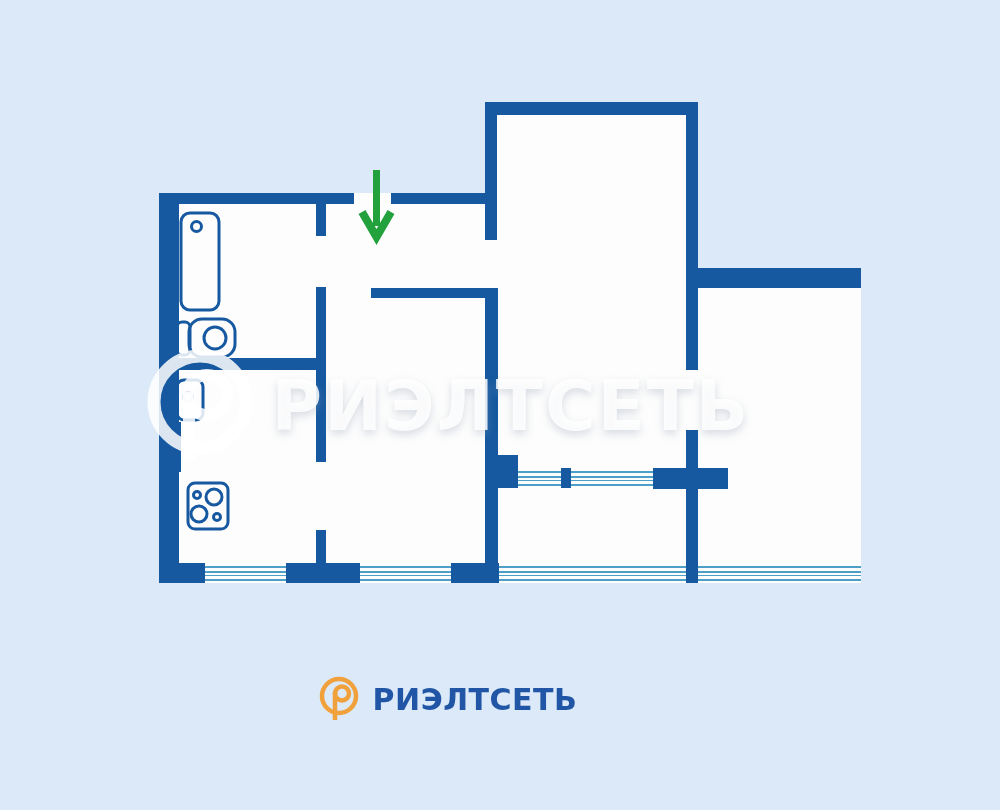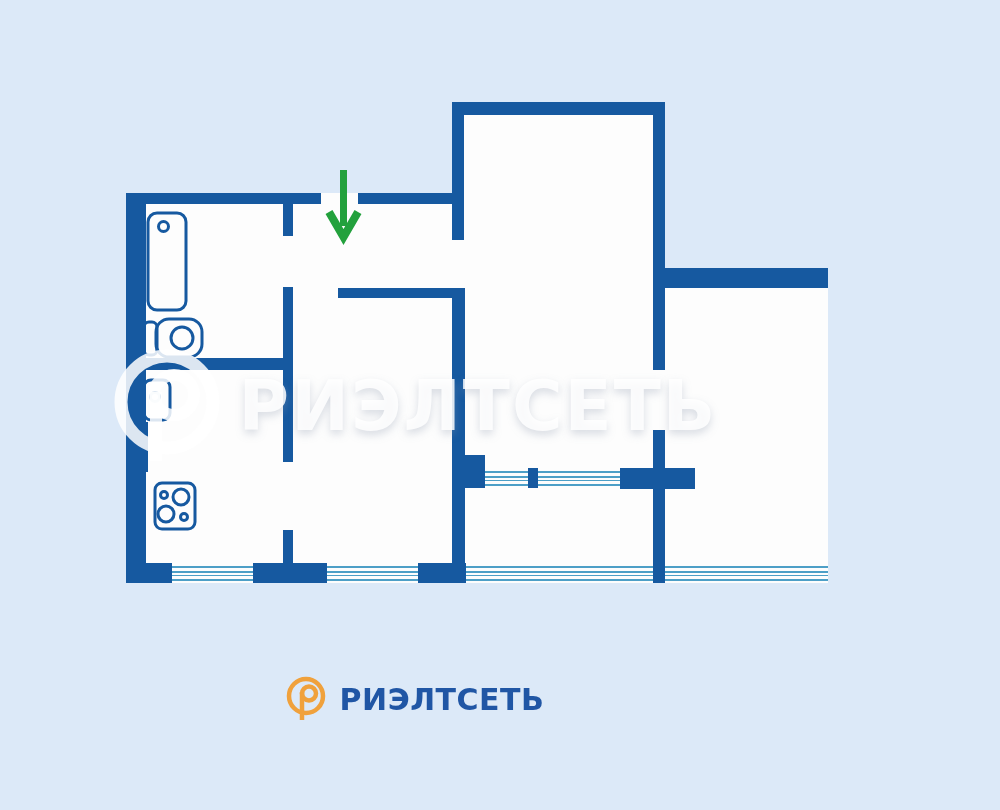--- a/index.html
+++ b/index.html
@@ -1,17 +1,17 @@
 <!DOCTYPE html>
 <html style="--bg: #DCE9F8; --floor: #FDFDFD; --wall: #1659A0; --winline: #4D9FC7; --wm: rgba(255,255,255,0.85); --orange: #F0A13C; --logoblue: #2056A5;"><head>
 <meta charset="utf-8">
 <style>
   html,body{margin:0;padding:0;}
   body{font-family:"Liberation Sans",sans-serif;background:var(--bg,#DCE9F8);}
-  .page{position:relative;width:828px;height:810px;overflow:hidden;background:var(--bg,#DCE9F8);}
+  .page{position:relative;width:828px;height:810px;overflow:hidden;background:var(--bg,#DCE9F8);margin-left:33px;}
   .plan-layer{position:absolute;inset:0;}
   .room{position:absolute;background:var(--floor,#FDFDFD);}
   .wall{position:absolute;background:var(--wall,#1659A0);}
   .window-strip{position:absolute;background:var(--floor,#FDFDFD);}
   .window-line{position:absolute;left:0;right:0;height:1.8px;background:var(--winline,#4D9FC7);}
   .fx-layer{position:absolute;left:0;top:0;pointer-events:none;}
   .watermark{position:absolute;left:0;right:0;top:336px;height:140px;display:flex;align-items:center;justify-content:center;gap:16px;pointer-events:none;}
   .wm-logo circle,.wm-logo line{stroke:var(--wm,rgba(255,255,255,0.85));fill:none;}
   .wm-text{font-family:"DejaVu Sans",sans-serif;font-weight:800;font-size:69px;letter-spacing:2px;color:var(--wm,rgba(255,255,255,0.85));text-shadow:0 4px 9px rgba(145,158,178,0.35);white-space:nowrap;}
   .footer-logo{position:absolute;left:0;right:0;top:674px;height:50px;display:flex;align-items:center;justify-content:center;gap:12px;}

